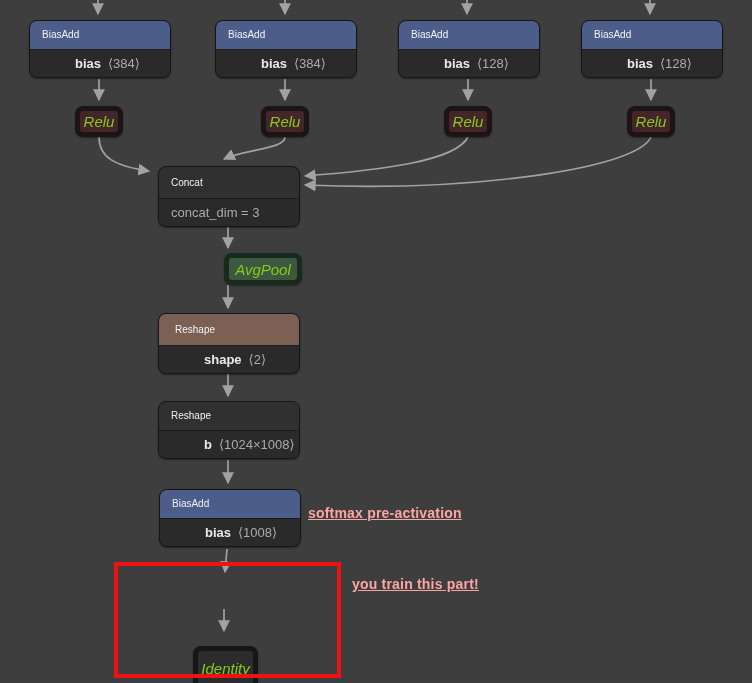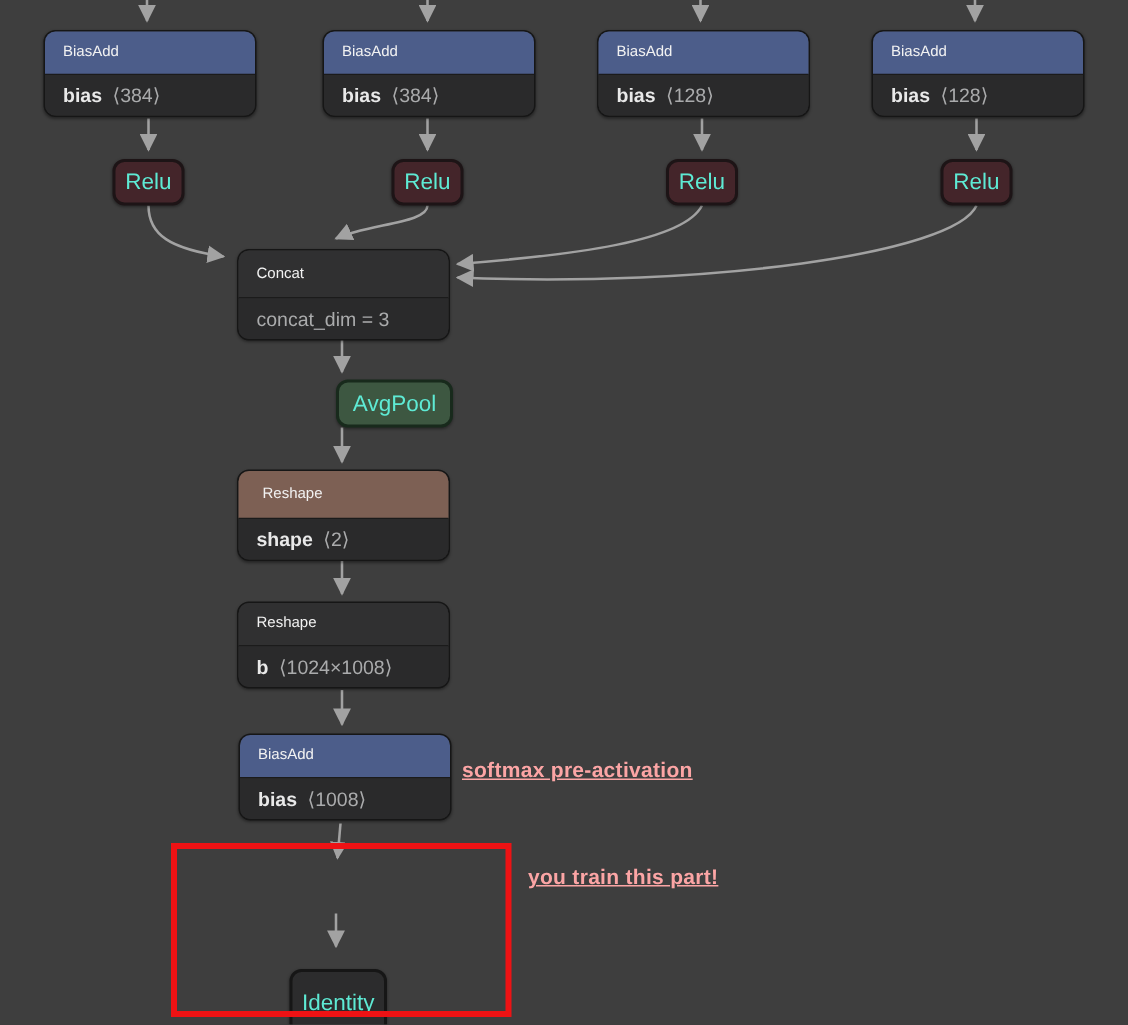--- a/index.html
+++ b/index.html
@@ -21,27 +21,28 @@
     background:#303031;color:#f2f2f2;font-size:10px;
   }
   .block-header.hdr-blue{background:#4c5d8a;}
   .block-header.hdr-mauve{background:#7d6054;}
   .block-body{
     height:27px;line-height:27px;padding-left:12px;
     border-radius:0 0 7px 7px;background:#2a2a2b;
     font-size:13px;color:#aaabac;white-space:nowrap;
   }
   .block-body .param{font-weight:bold;color:#e9e9e9;}
-  .block-body .param:not(:empty){margin-right:7px;}
+  .block-body .param:not(:empty){margin-right:7px;margin-left:33px;}
   
   .op{
     position:absolute;z-index:2;display:flex;align-items:center;justify-content:center;
-    border-radius:8px;border:2px solid #fde047;
-    color:#5eead4;font-size:15px;box-sizing:border-box;
+    border-radius:8px;border:5px solid #fde047;
+    color:#84cc16;font-size:15px;box-sizing:border-box;
     box-shadow:0 1px 2px rgba(0,0,0,.4);
+    font-style:italic;
   }
   .op-relu{background:#44252a;border-color:#1d1416;}
   .op-green{background:#3d5741;border-color:#182a1c;margin-left:34px;}
   .op-maroon{background:#4a292c;border-color:#1d1416;}
   .op-gray{background:#2c2c2d;border-color:#161616;}
   
   .highlight-rect{
     position:absolute;left:114px;top:562px;width:219px;height:108px;
     border:4px solid #ee1214;z-index:5;
   }

